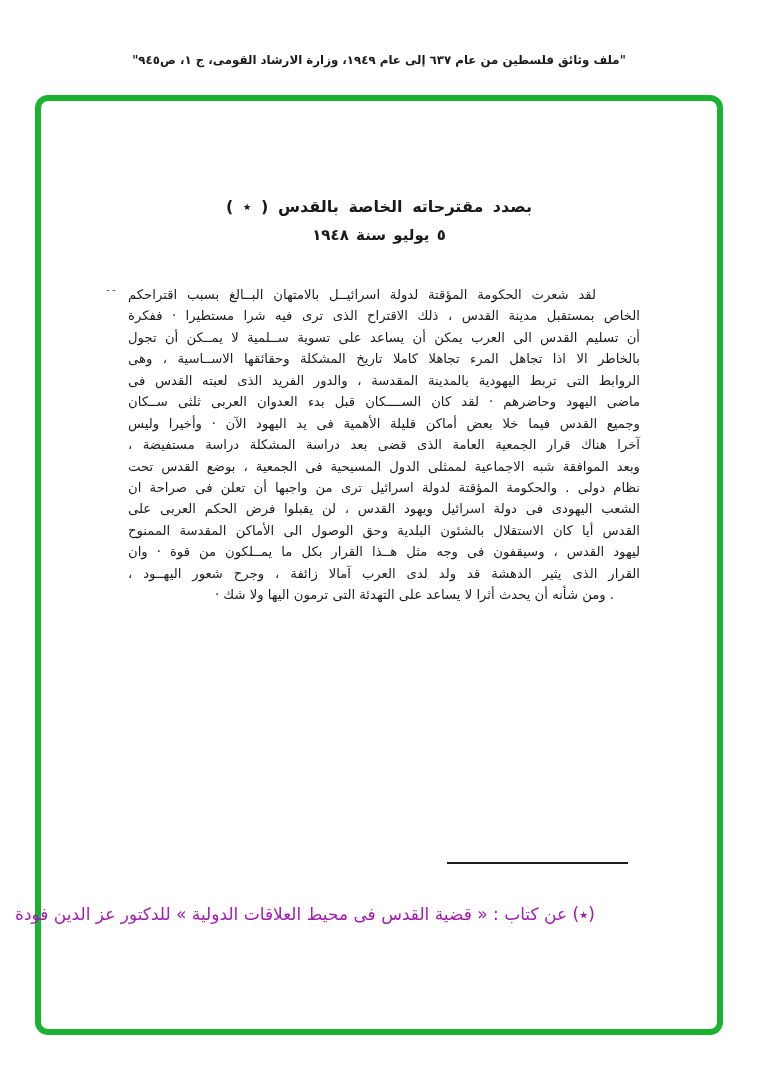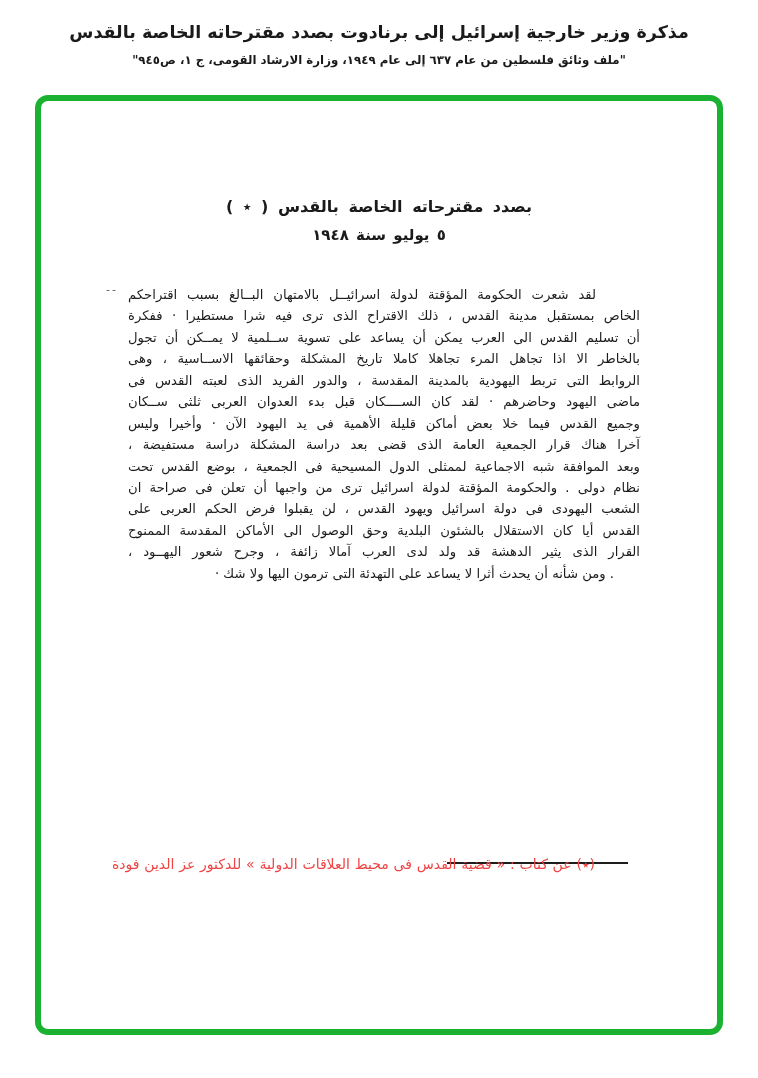--- a/index.html
+++ b/index.html
@@ -76,32 +76,31 @@
     position: absolute; left: 106px; top: 283px;
     font-size: 11px; color: #555; letter-spacing: 2px;
   }
 
   
   .footnote-rule {
     position: absolute; left: 447px; top: 862px;
     width: 181px; height: 2px; background: #1d1d1d;
   }
   .footnote {
-    position: absolute; left: 112px; top: 856px; width: 483px;
-    direction: rtl; font-size: 14px; color: #ef4444;
+    position: absolute; left: 112px; top: 904px; width: 483px;
+    direction: rtl; font-size: 17px; color: #a21caf;
     text-align: justify; text-align-last: justify;
     white-space: nowrap;
   }
 </style>
 </head>
 <body>
 
 <div class="page">
 
-  <div class="header-title">مذكرة وزير خارجية إسرائيل إلى برنادوت بصدد مقترحاته الخاصة بالقدس</div>
 
   <div class="header-source">"ملف وثائق فلسطين من عام ٦٣٧ إلى عام ١٩٤٩، وزارة الارشاد القومى، ج ١، ص٩٤٥"</div>
 
   <div class="green-frame" style="border-color: rgb(27, 178, 49);"></div>
 
 
   <div class="doc-subtitle">بصدد مقترحاته الخاصة بالقدس ( ٭ )</div>
 
   <div class="doc-date">٥ يوليو سنة ١٩٤٨</div>
 
@@ -113,20 +112,21 @@
       <div class="body-line">أن تسليم القدس الى العرب يمكن أن يساعد على تسوية ســلمية لا يمــكن أن تجول</div>
       <div class="body-line">بالخاطر الا اذا تجاهل المرء تجاهلا كاملا تاريخ المشكلة وحقائقها الاســاسية ، وهى</div>
       <div class="body-line">الروابط التى تربط اليهودية بالمدينة المقدسة ، والدور الفريد الذى لعبته القدس فى</div>
       <div class="body-line">ماضى اليهود وحاضرهم · لقد كان الســــكان قبل بدء العدوان العربى ثلثى ســكان</div>
       <div class="body-line">وجميع القدس فيما خلا بعض أماكن قليلة الأهمية فى يد اليهود الآن · وأخيرا وليس</div>
       <div class="body-line">آخرا هناك قرار الجمعية العامة الذى قضى بعد دراسة المشكلة دراسة مستفيضة ،</div>
       <div class="body-line">وبعد الموافقة شبه الاجماعية لممثلى الدول المسيحية فى الجمعية ، بوضع القدس تحت</div>
       <div class="body-line">نظام دولى . والحكومة المؤقتة لدولة اسرائيل ترى من واجبها أن تعلن فى صراحة ان</div>
       <div class="body-line">الشعب اليهودى فى دولة اسرائيل ويهود القدس ، لن يقبلوا فرض الحكم العربى على</div>
       <div class="body-line">القدس أيا كان الاستقلال بالشئون البلدية وحق الوصول الى الأماكن المقدسة الممنوح</div>
+      <div class="body-line">ليهود القدس ، وسيقفون فى وجه مثل هــذا القرار بكل ما يمــلكون من قوة · وان</div>
       <div class="body-line">القرار الذى يثير الدهشة قد ولد لدى العرب آمالا زائفة ، وجرح شعور اليهــود ،</div>
       <div class="body-line last-line">. ومن شأنه أن يحدث أثرا لا يساعد على التهدئة التى ترمون اليها ولا شك ·</div>
     </div>
 
   <div class="footnote-rule"></div>
 
   <div class="footnote">(٭) عن كتاب : « قضية القدس فى محيط العلاقات الدولية » للدكتور عز الدين فودة</div>
 
 </div>
 

